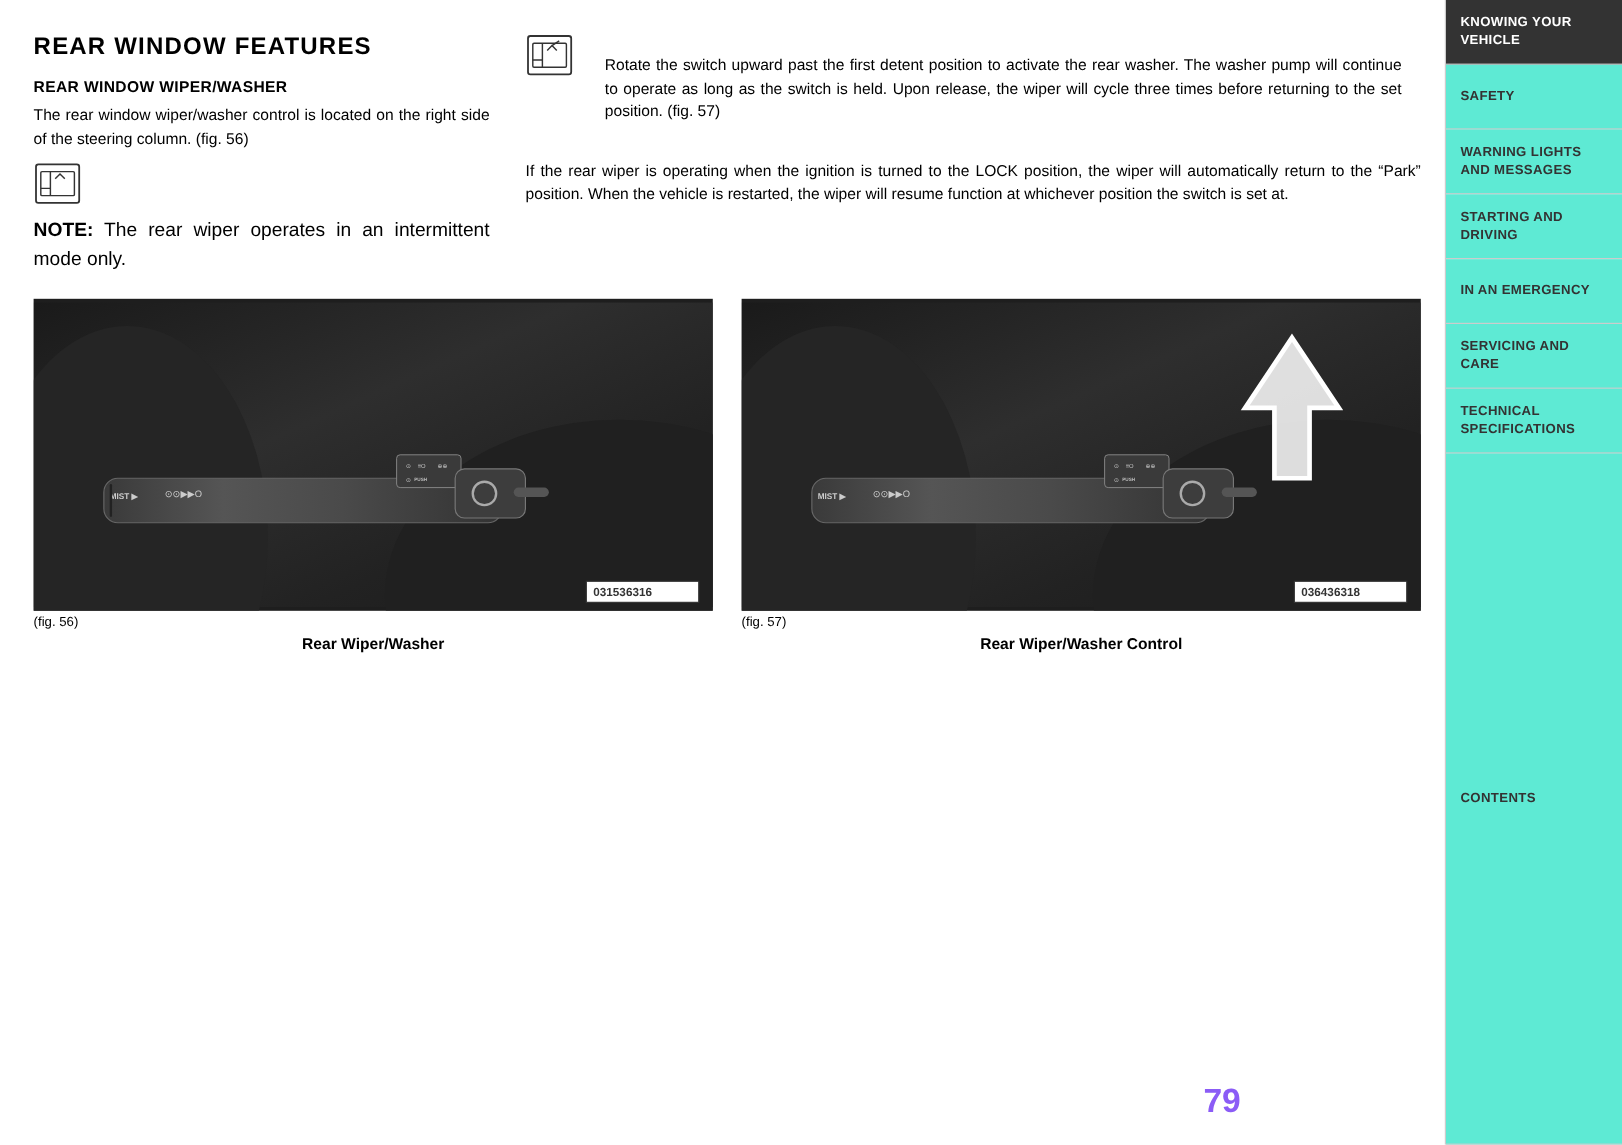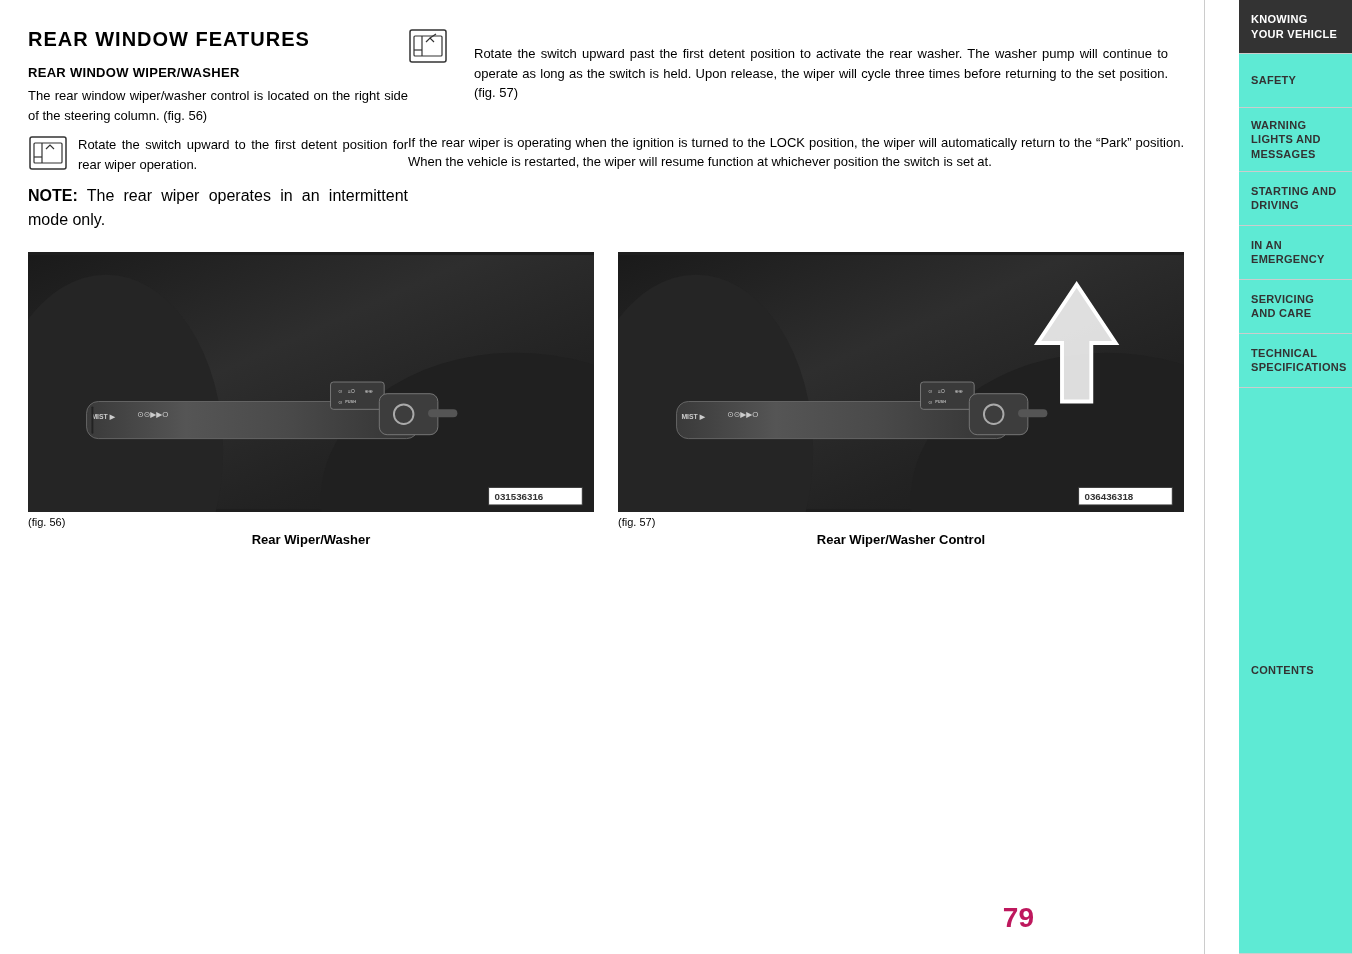--- a/index.html
+++ b/index.html
@@ -30,20 +30,21 @@
 
     .section-title {
       font-size: 13px;
       font-weight: 900;
       margin-bottom: 6px;
       letter-spacing: 0.3px;
     }
 
     .two-col {
       display: flex;
+      gap: 30px;
     }
 
     .col-left {
       width: 380px;
     }
 
     .col-right {
       flex: 1;
     }
 
@@ -98,21 +99,20 @@
       font-weight: 900;
       text-align: left;
     }
 
     
     .sidebar {
       width: 148px;
       display: flex;
       flex-direction: column;
       border-left: 1px solid #ccc;
-      padding-left: 34px;
     }
 
     .nav-item {
       padding: 10px 12px;
       font-size: 11px;
       font-weight: bold;
       letter-spacing: 0.3px;
       border-bottom: 1px solid #ccc;
       color: #333;
       cursor: pointer;
@@ -132,21 +132,21 @@
       text-transform: uppercase;
     }
 
     
     .page-number {
       position: absolute;
       bottom: 20px;
       right: 170px;
       font-size: 28px;
       font-weight: bold;
-      color: #be185d;
+      color: #8b5cf6;
     }
 
     
     .wiper-icon-svg {
       width: 40px;
       height: 36px;
       flex-shrink: 0;
     }
 
     
@@ -176,21 +176,20 @@
       <p class="body-text">The rear window wiper/washer control is located on the right side of the steering column. (fig.  56)</p>
 
       <div class="icon-row">
         <svg class="wiper-icon-svg" viewBox="0 0 40 36" fill="none" xmlns="http://www.w3.org/2000/svg">
           <rect x="2" y="2" width="36" height="32" rx="2" stroke="#333" stroke-width="1.5" fill="none"></rect>
           <rect x="6" y="8" width="28" height="20" rx="1" stroke="#333" stroke-width="1.2" fill="none"></rect>
           <line x1="6" y1="22" x2="14" y2="22" stroke="#333" stroke-width="1.2"></line>
           <line x1="14" y1="8" x2="14" y2="28" stroke="#333" stroke-width="1.2"></line>
           <path d="M18 14 L22 10 L26 14" stroke="#333" stroke-width="1.2" fill="none"></path>
         </svg>
-        <p class="body-text" style="margin:0;">Rotate the switch upward to the first detent position for rear wiper operation.</p>
       </div>
 
       <p class="note-text">
         <strong>NOTE:</strong>
         <span>  The rear wiper operates in an intermittent mode only.</span>
       </p>
     </div>
 
     <div class="col-right">
       <div class="icon-row" style="margin-bottom:14px;">

